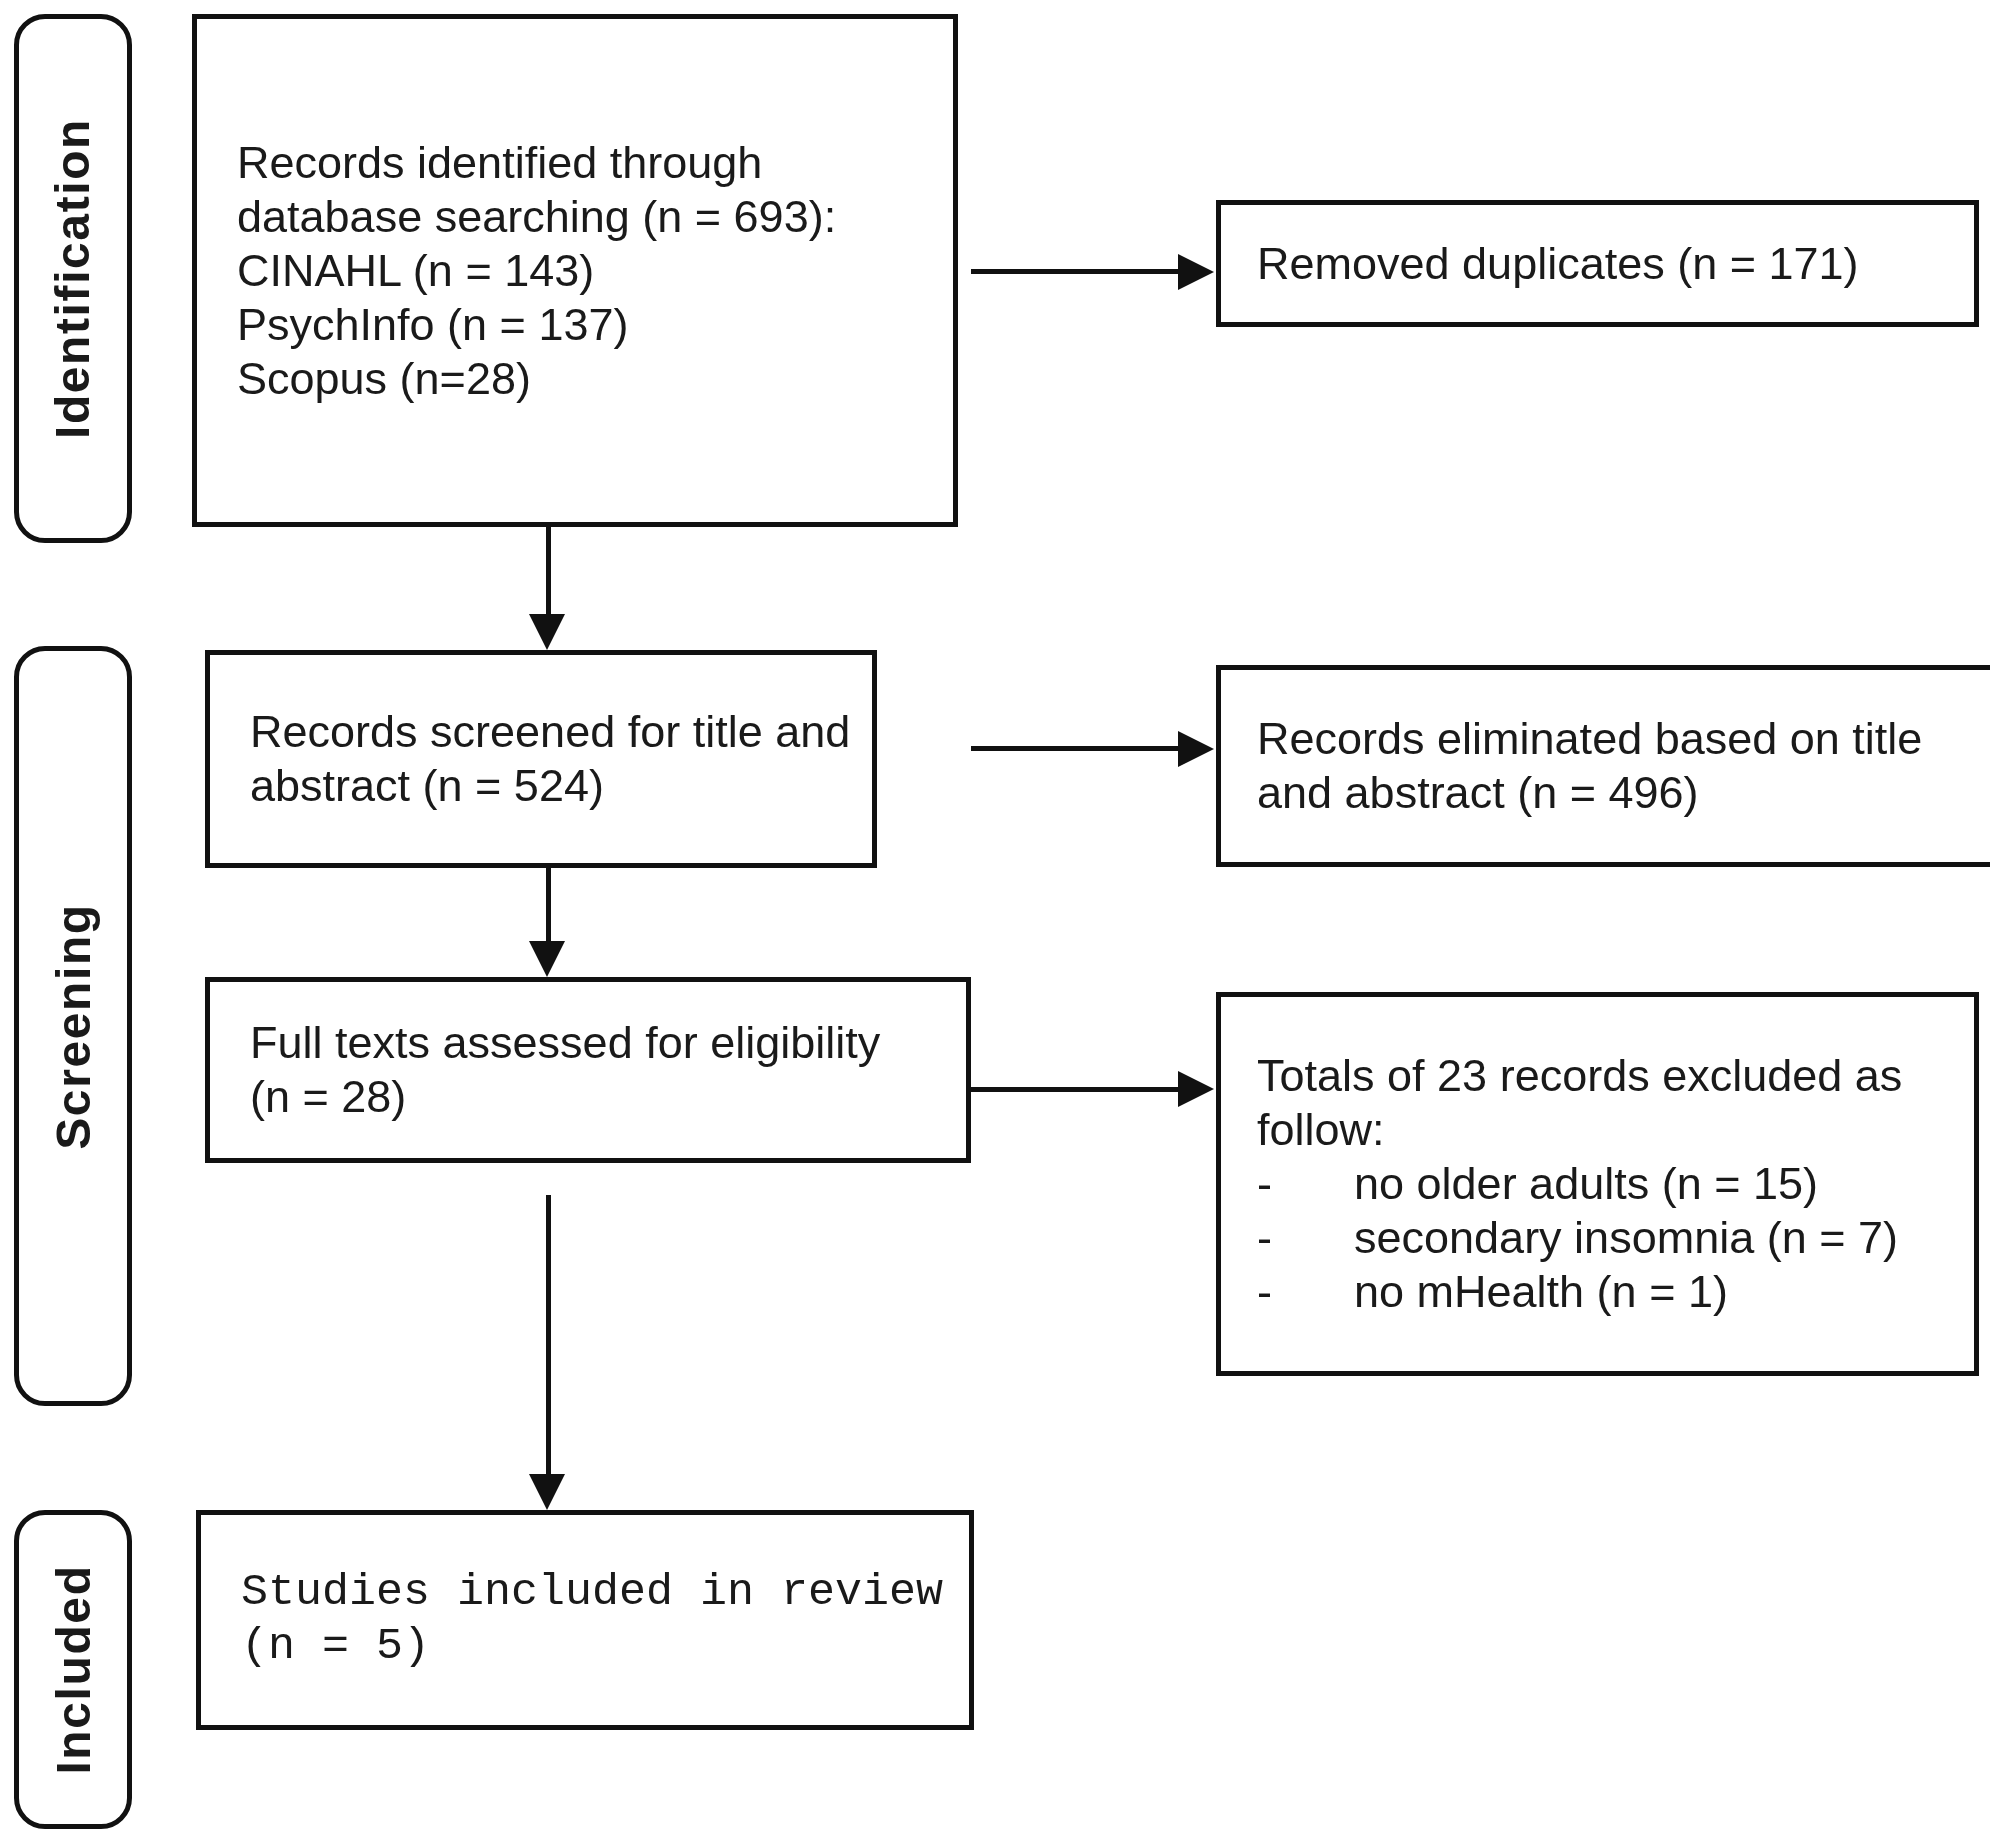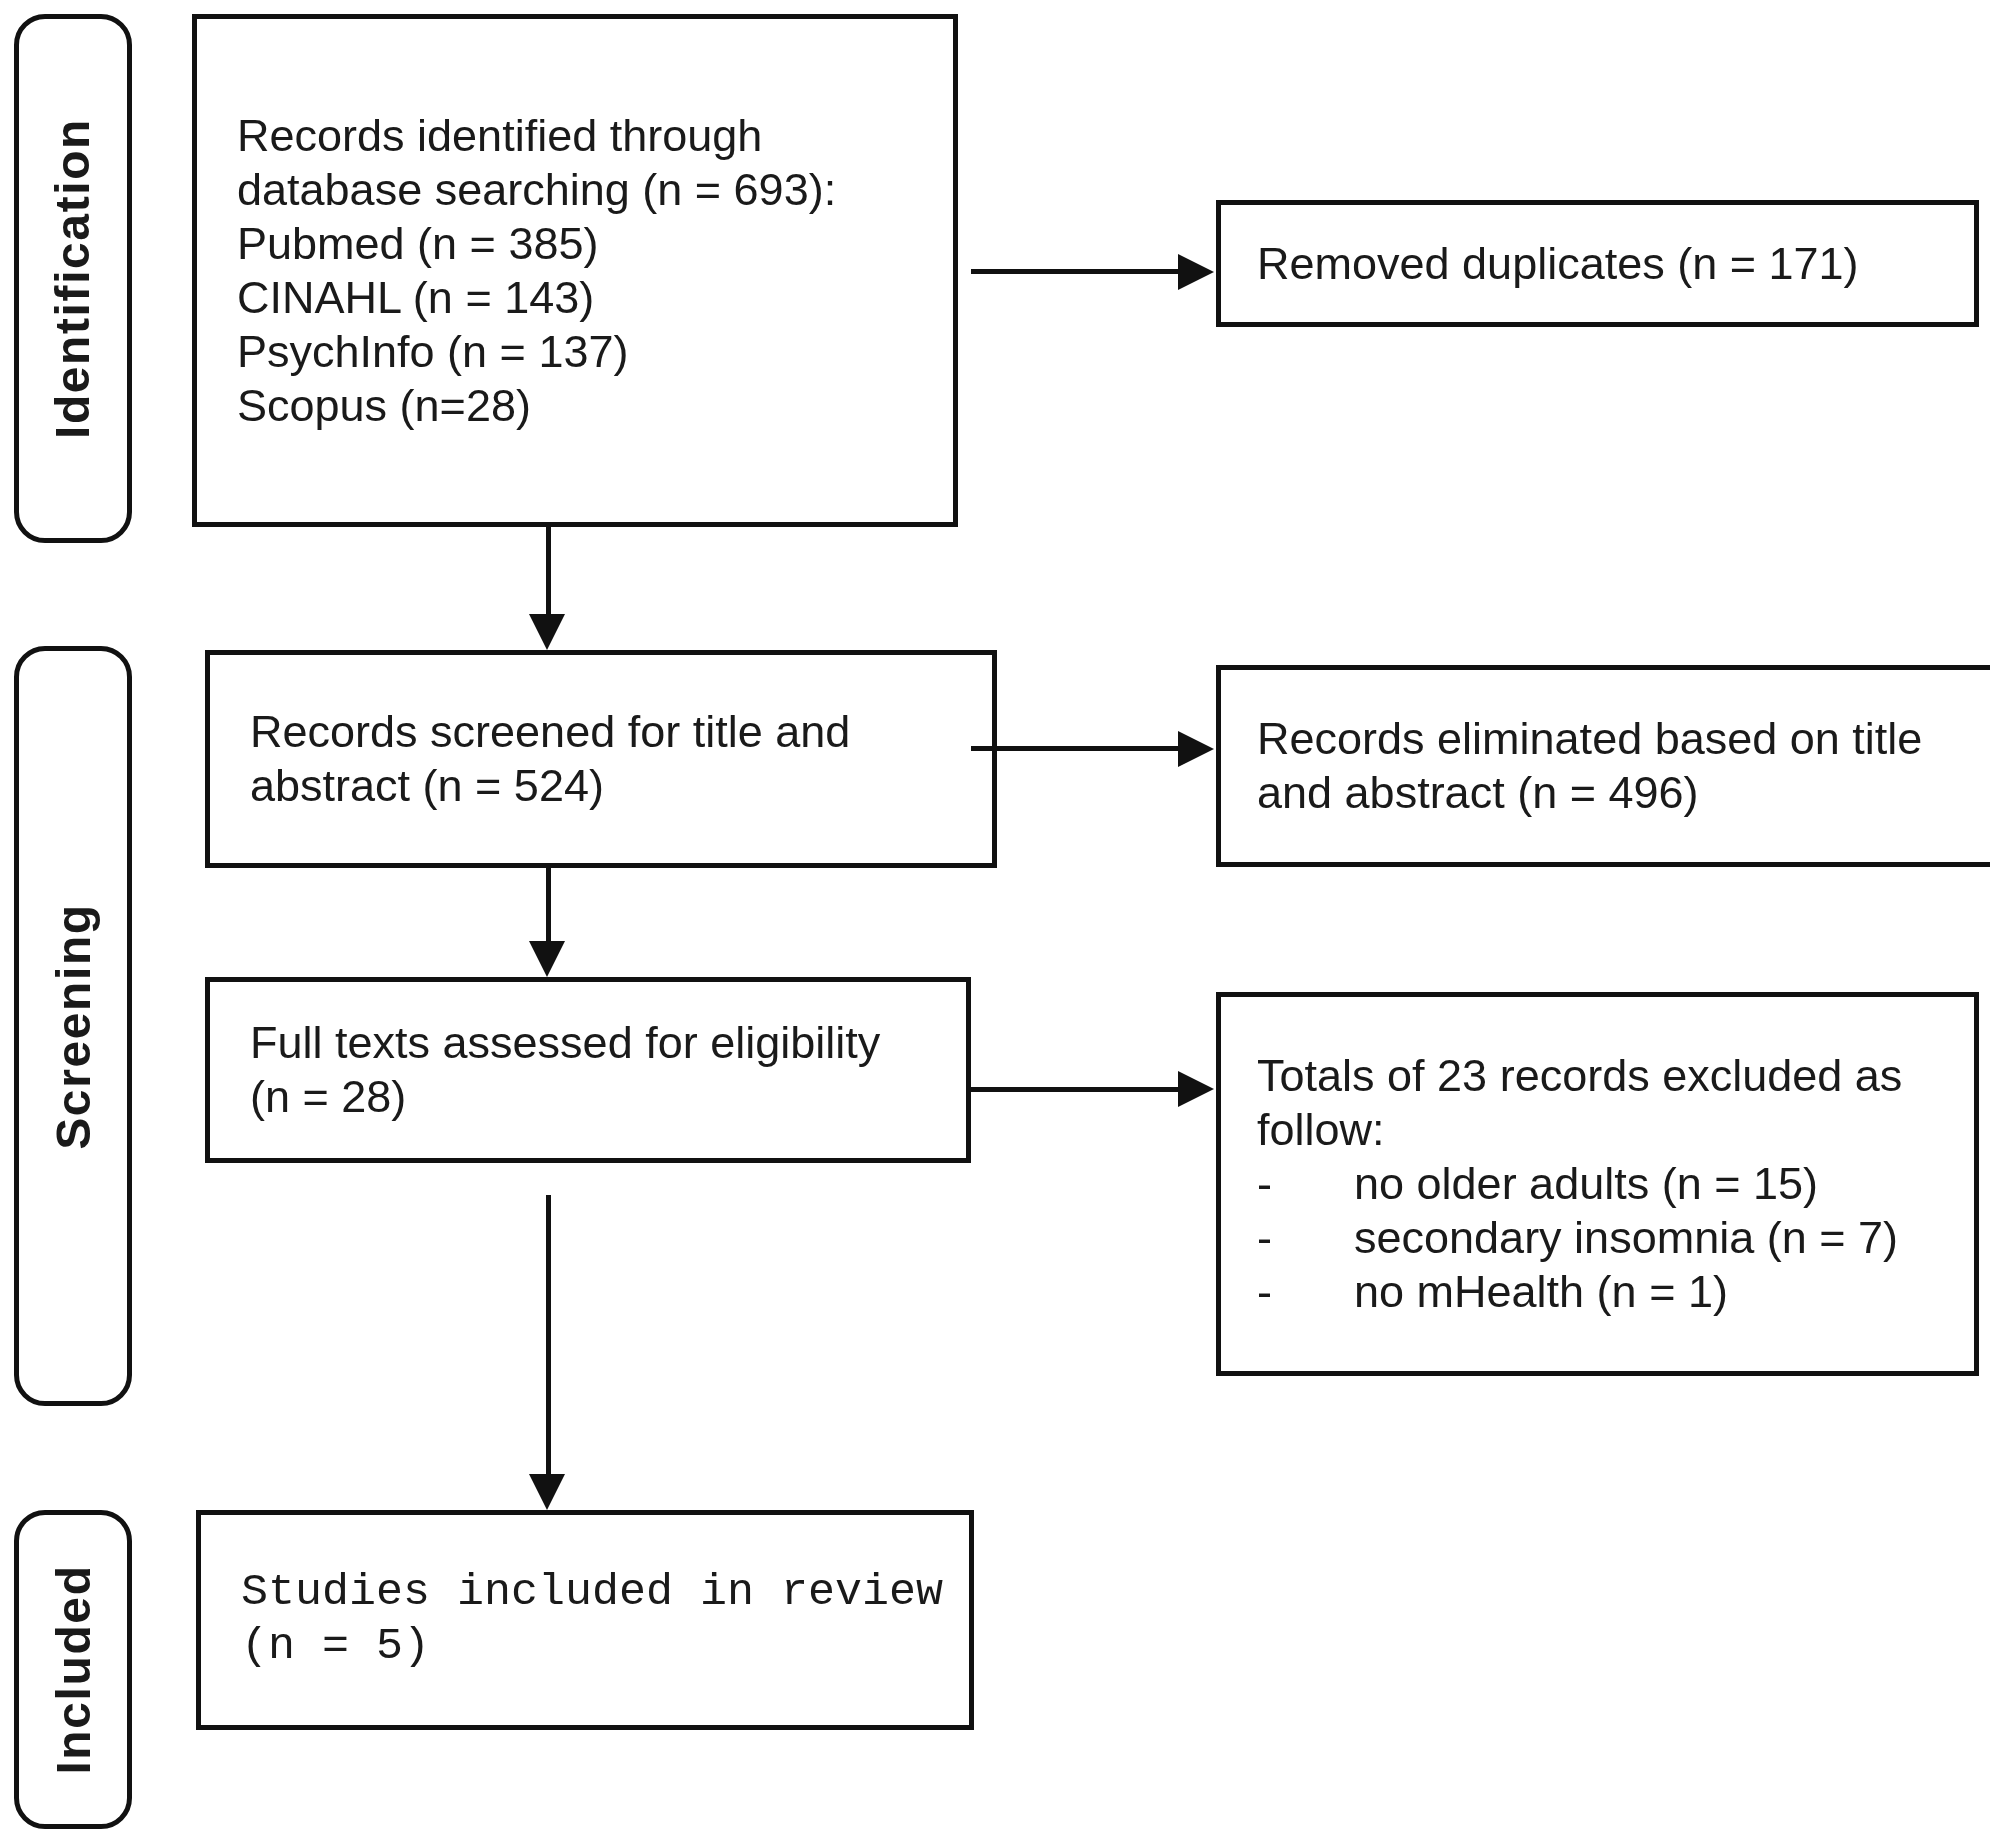--- a/index.html
+++ b/index.html
@@ -77,31 +77,30 @@
     <span class="stage-text">Screening</span>
   </div>
 
   <div class="stage" style="left:14px;top:1510px;width:108px;height:309px;">
     <span class="stage-text">Included</span>
   </div>
 
   <div class="box pad-l" style="left:192px;top:14px;width:766px;height:513px;">
     <div class="txt">Records identified through</div>
     <div class="txt">database searching (n = 693):</div>
-    <div class="txt">Pubmed (n = 385)</div>
     <div class="txt">CINAHL (n = 143)</div>
     <div class="txt">PsychInfo (n = 137)</div>
     <div class="txt">Scopus (n=28)</div>
   </div>
 
   <div class="box pad-r" style="left:1216px;top:200px;width:763px;height:127px;">
     <div class="txt">Removed duplicates (n = 171)</div>
   </div>
 
-  <div class="box pad-l" style="left:205px;top:650px;width:792px;height:218px;">
+  <div class="box pad-l" style="left:205px;top:650px;width:672px;height:218px;">
     <div class="txt">Records screened for title and</div>
     <div class="txt">abstract (n = 524)</div>
   </div>
 
   <div class="box pad-r" style="left:1216px;top:665px;width:839px;height:202px;">
     <div class="txt">Records eliminated based on title</div>
     <div class="txt">and abstract (n = 496)</div>
   </div>
 
   <div class="box pad-l" style="left:205px;top:977px;width:766px;height:186px;">

